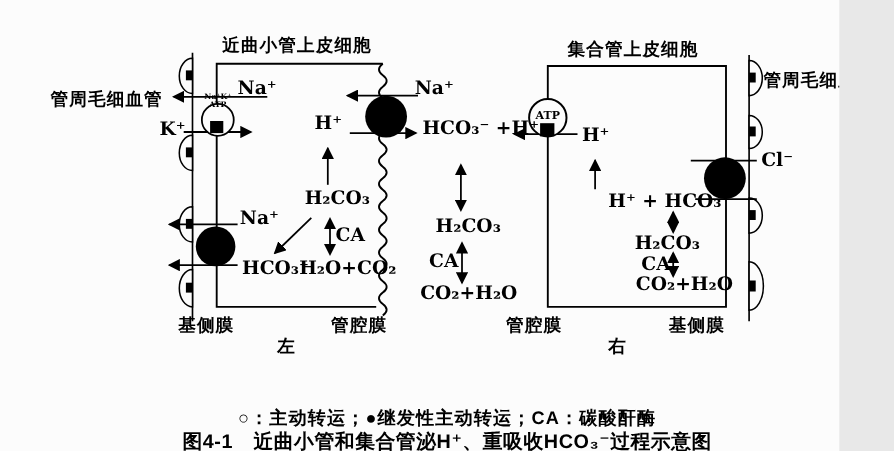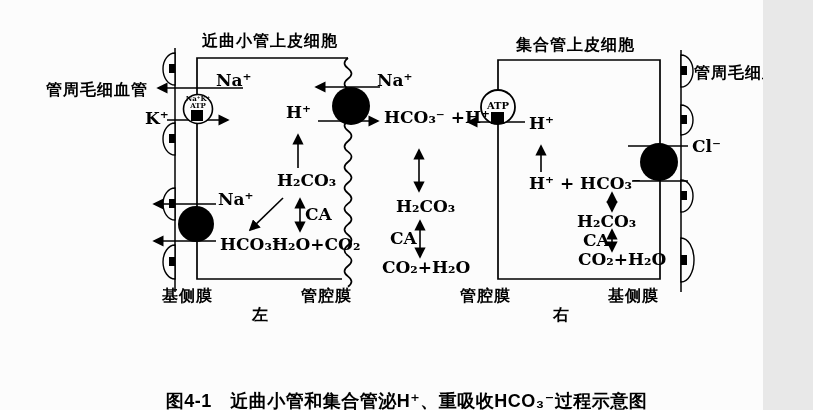--- a/index.html
+++ b/index.html
@@ -107,47 +107,48 @@
     <circle cx="659" cy="162" r="19" fill="#000"></circle>
   </svg>
 
   <div class="t cn" style="left:202px;top:31px;">近曲小管上皮细胞</div>
   <div class="t cn" style="left:516px;top:35px;">集合管上皮细胞</div>
   <div class="t cn" style="left:46px;top:80px;">管周毛细血管</div>
   <div class="t cn" style="left:694px;top:63px;">管周毛细血管</div>
 
   <div class="t f" style="left:216px;top:70px;">Na⁺</div>
   <div class="t f" style="left:145px;top:108px;">K⁺</div>
-  <div class="t pump" style="left:183px;top:96px;width:30px;">
+  <div class="t pump" style="left:183px;top:85px;width:30px;">
     <div>Na⁺K⁺</div>
     <div>ATP</div>
   </div>
   <div class="t f" style="left:286px;top:102px;">H⁺</div>
   <div class="t f" style="left:277px;top:170px;">H₂CO₃</div>
   <div class="t f" style="left:305px;top:204px;">CA</div>
   <div class="t f" style="left:220px;top:234px;">HCO₃⁻</div>
   <div class="t f" style="left:272px;top:234px;">H₂O+CO₂</div>
   <div class="t f" style="left:218px;top:189px;">Na⁺</div>
 
   <div class="t f" style="left:377px;top:70px;">Na⁺</div>
   <div class="t f" style="left:384px;top:107px;">HCO₃⁻ +H⁺</div>
   <div class="t f" style="left:396px;top:196px;">H₂CO₃</div>
   <div class="t f" style="left:390px;top:228px;">CA</div>
   <div class="t f" style="left:382px;top:257px;">CO₂+H₂O</div>
 
   <div class="t fs" style="left:482px;top:100px;width:32px;text-align:center;">ATP</div>
   <div class="t f" style="left:529px;top:113px;">H⁺</div>
-  <div class="t f" style="left:529px;top:173px;">H⁺ + HCO₃⁻</div>
+  <div class="t f" style="left:553px;top:173px;">H⁺ + HCO₃⁻</div>
   <div class="t f" style="left:577px;top:211px;">H₂CO₃</div>
   <div class="t f" style="left:583px;top:230px;">CA</div>
   <div class="t f" style="left:578px;top:249px;">CO₂+H₂O</div>
   <div class="t f" style="left:692px;top:136px;">Cl⁻</div>
 
   <div class="t cn" style="left:162px;top:286px;">基侧膜</div>
   <div class="t cn" style="left:301px;top:286px;">管腔膜</div>
   <div class="t cn" style="left:252px;top:305px;">左</div>
   <div class="t cn" style="left:460px;top:286px;">管腔膜</div>
   <div class="t cn" style="left:608px;top:286px;">基侧膜</div>
   <div class="t cn" style="left:553px;top:305px;">右</div>
 
   <div class="t cap1" style="top:341px;">图4-1　近曲小管和集合管泌H⁺、重吸收HCO₃⁻过程示意图</div>
+  <div class="t cap2" style="top:369px;">○：主动转运；●继发性主动转运；CA：碳酸酐酶</div>
 
 </div>
 
 </body></html>

